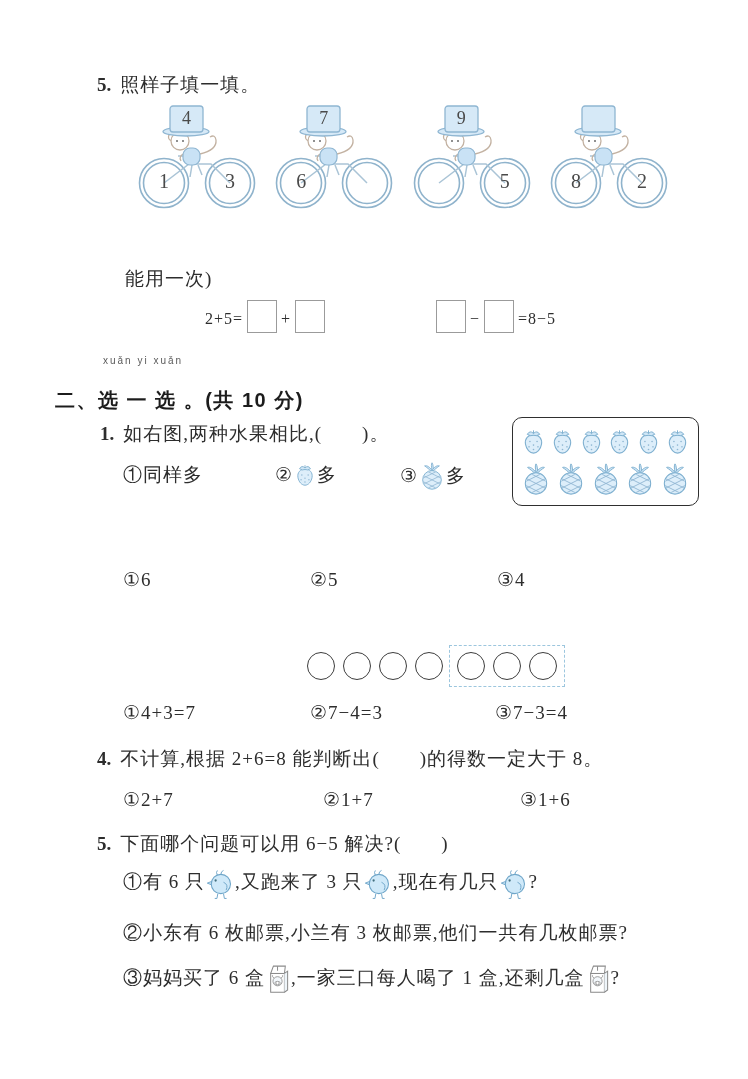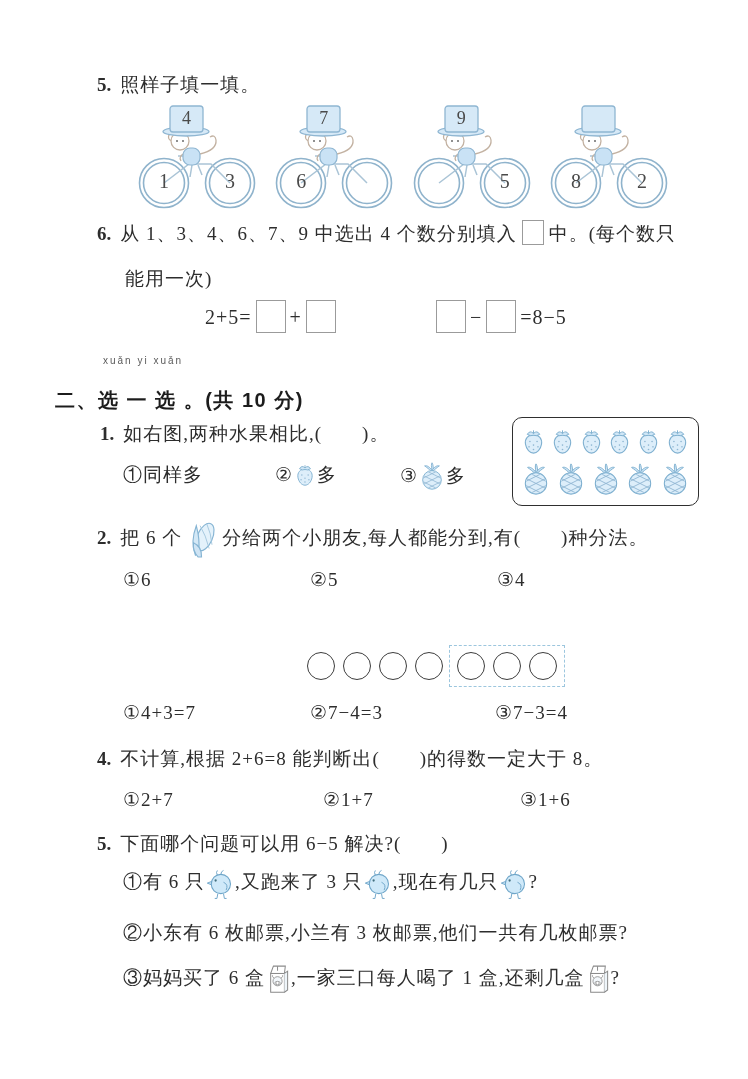--- a/index.html
+++ b/index.html
@@ -1,21 +1,21 @@
 <!DOCTYPE html>
 <html><head>
 <meta charset="utf-8">
 <style>
   html,body{margin:0;padding:0;background:#ffffff;}
   .page{position:relative;width:748px;height:1079px;background:#ffffff;overflow:hidden;
         font-family:"Liberation Serif",serif;color:#2d2d2d;}
   .t{position:absolute;font-size:19px;letter-spacing:1px;white-space:nowrap;}
   .qn{font-weight:bold;margin-right:9px;letter-spacing:0;}
   .sq{display:inline-block;width:20px;height:23px;border:1px solid #9b9b9b;vertical-align:-5px;margin:0 5px;background:#fff;}
-  .eq{font-size:20px;}
+  .eq{font-size:16px;}
   .eqsq{display:inline-block;width:28px;height:31px;border:1px solid #9b9b9b;vertical-align:-9px;margin:0 4px;background:#fff;}
   .pinyin{position:absolute;left:103px;top:355px;font-family:"Liberation Sans",sans-serif;
           font-size:10px;color:#5a5a5a;letter-spacing:2px;}
   .sectitle{position:absolute;left:55px;top:371px;font-family:"Liberation Sans",sans-serif;
             font-weight:bold;font-size:20px;color:#1c1c1c;letter-spacing:1.5px;margin-top:16px;}
   .bikes{position:absolute;left:137px;top:104px;width:532px;display:flex;justify-content:space-between;}
   .bike{position:relative;width:120px;height:106px;}
   .bike svg{position:absolute;left:0;top:0;}
   .hatnum{position:absolute;left:33px;top:4px;width:33px;text-align:center;font-size:18px;color:#4a4a4a;}
   .wnl,.wnr{position:absolute;top:66px;width:40px;text-align:center;font-size:20px;color:#4a4a4a;}
@@ -165,23 +165,20 @@
     <div class="bike">
       <svg viewBox="0 0 120 106" width="120" height="106">
           <use href="#sym-bike"></use>
         </svg>
       <span class="hatnum"></span>
       <span class="wnl">8</span>
       <span class="wnr">2</span>
     </div>
   </div>
 
-  <div class="t" style="left:97px;top:220px">
-    <b class="qn">6.</b><span>从 1、3、4、6、7、9 中选出 4 个数分别填入</span><span class="sq"></span><span>中。(每个数只</span>
-  </div>
   <div class="t" style="left:125px;top:266px">
     <span>能用一次)</span>
   </div>
   <div class="t eq" style="left:205px;top:300px">
     <span>2+5=</span><span class="eqsq"></span><span>+</span><span class="eqsq"></span>
   </div>
   <div class="t eq" style="left:432px;top:300px">
     <span class="eqsq"></span><span>−</span><span class="eqsq"></span><span>=8−5</span>
   </div>
 
@@ -238,25 +235,20 @@
         </svg>
         <svg class="ic-pine" viewBox="0 0 32 36">
           <use href="#sym-pineapple"></use>
         </svg>
         <svg class="ic-pine" viewBox="0 0 32 36">
           <use href="#sym-pineapple"></use>
         </svg>
       </div>
   </div>
 
-  <div class="t" style="left:97px;top:518px">
-    <b class="qn">2.</b><span>把 6 个</span><svg class="ic-corn" viewBox="0 0 40 44">
-        <use href="#sym-corn"></use>
-      </svg><span>分给两个小朋友,每人都能分到,有(　　)种分法。</span>
-  </div>
   <div class="t" style="left:123px;top:568px"><span>①6</span></div>
   <div class="t" style="left:310px;top:568px"><span>②5</span></div>
   <div class="t" style="left:497px;top:568px"><span>③4</span></div>
 
   <div class="circles">
     <div style="display:flex">
       <span class="circ"></span>
     <span class="circ"></span>
         <span class="circ"></span>
         <span class="circ"></span>

